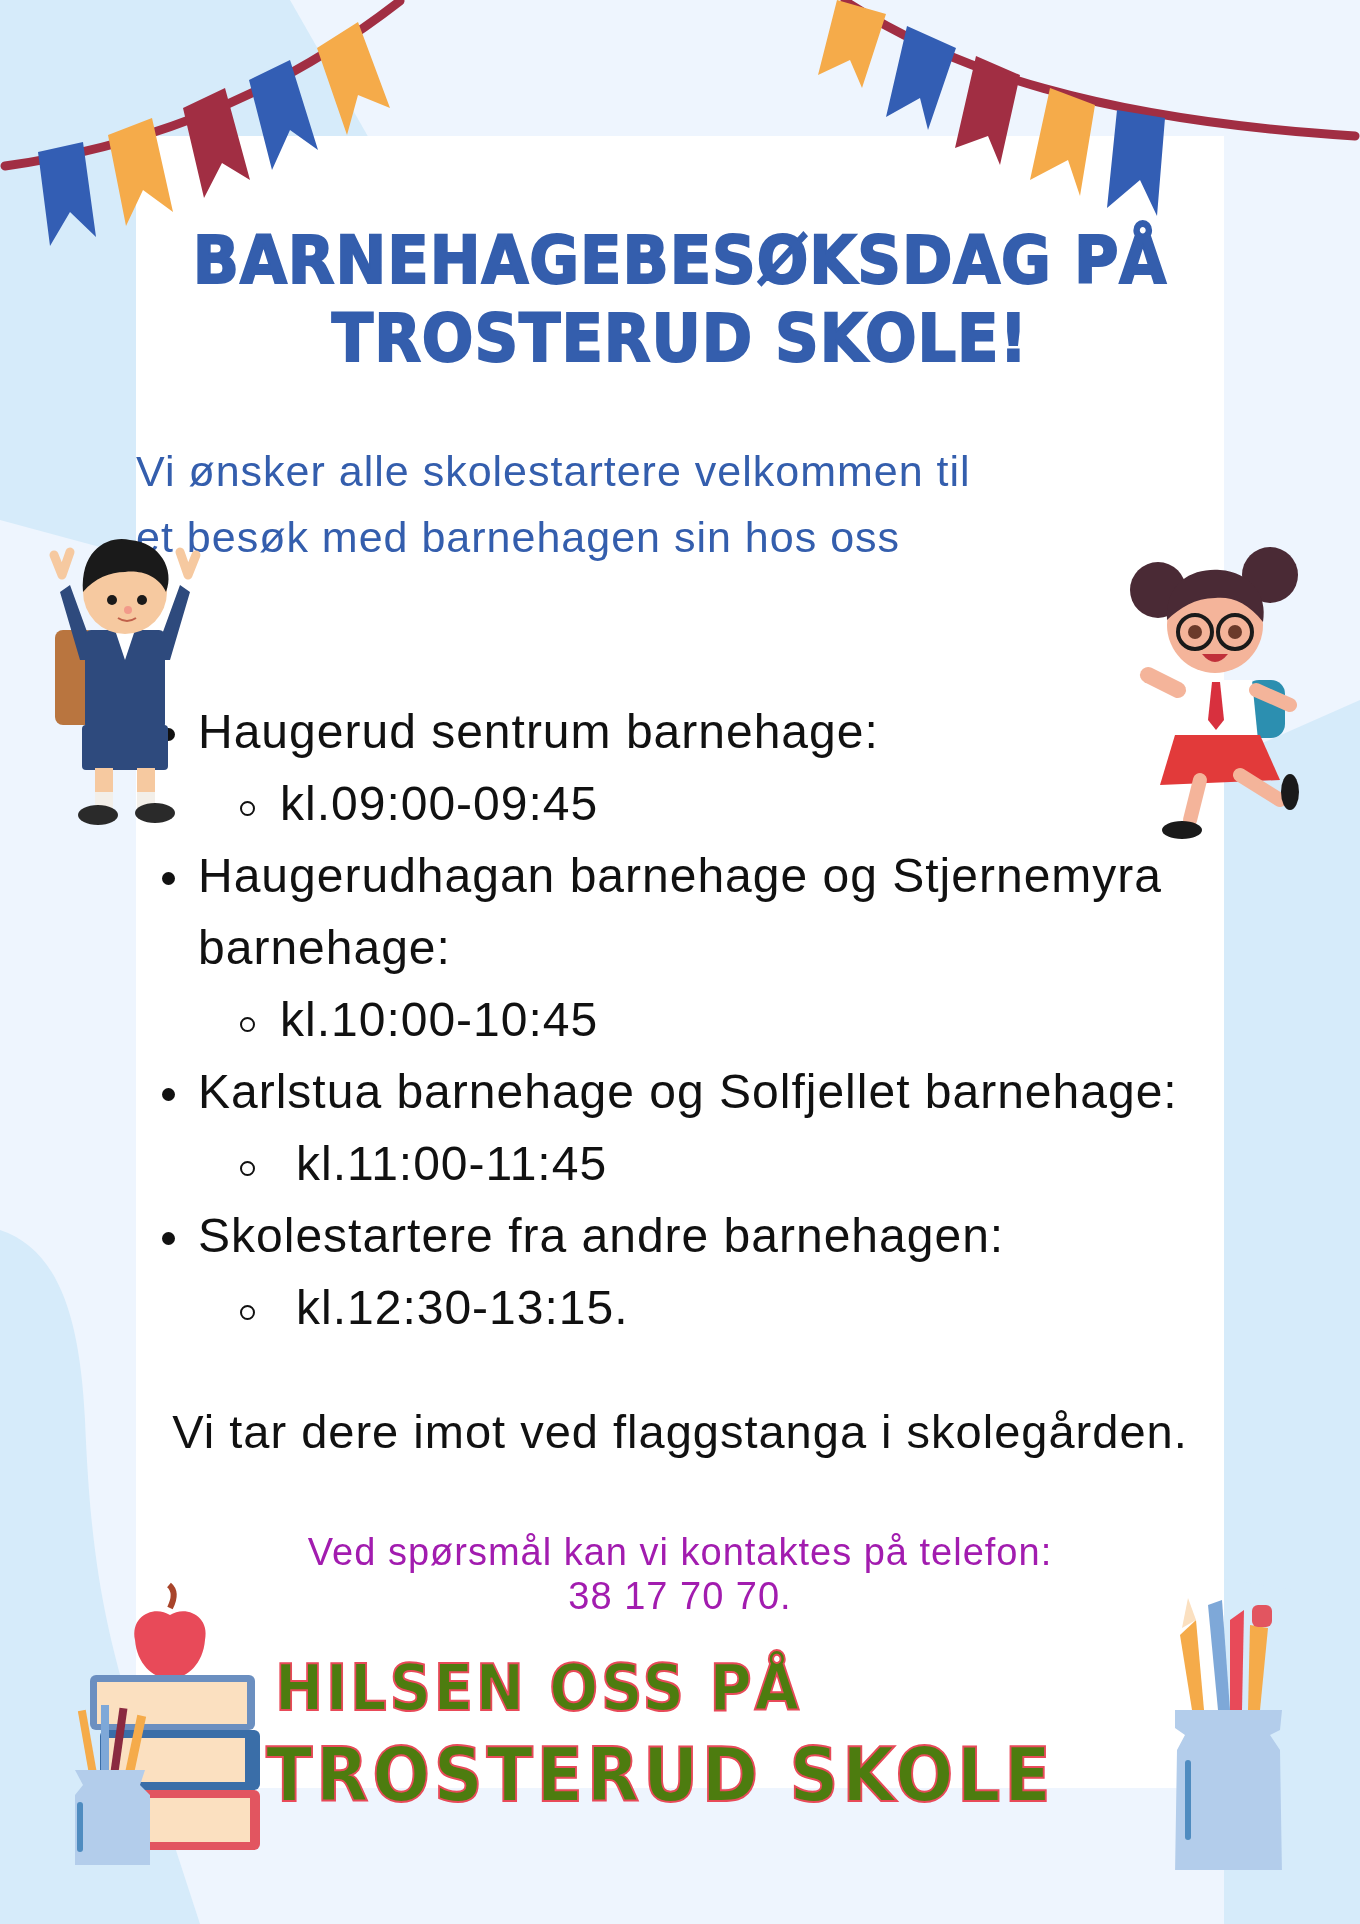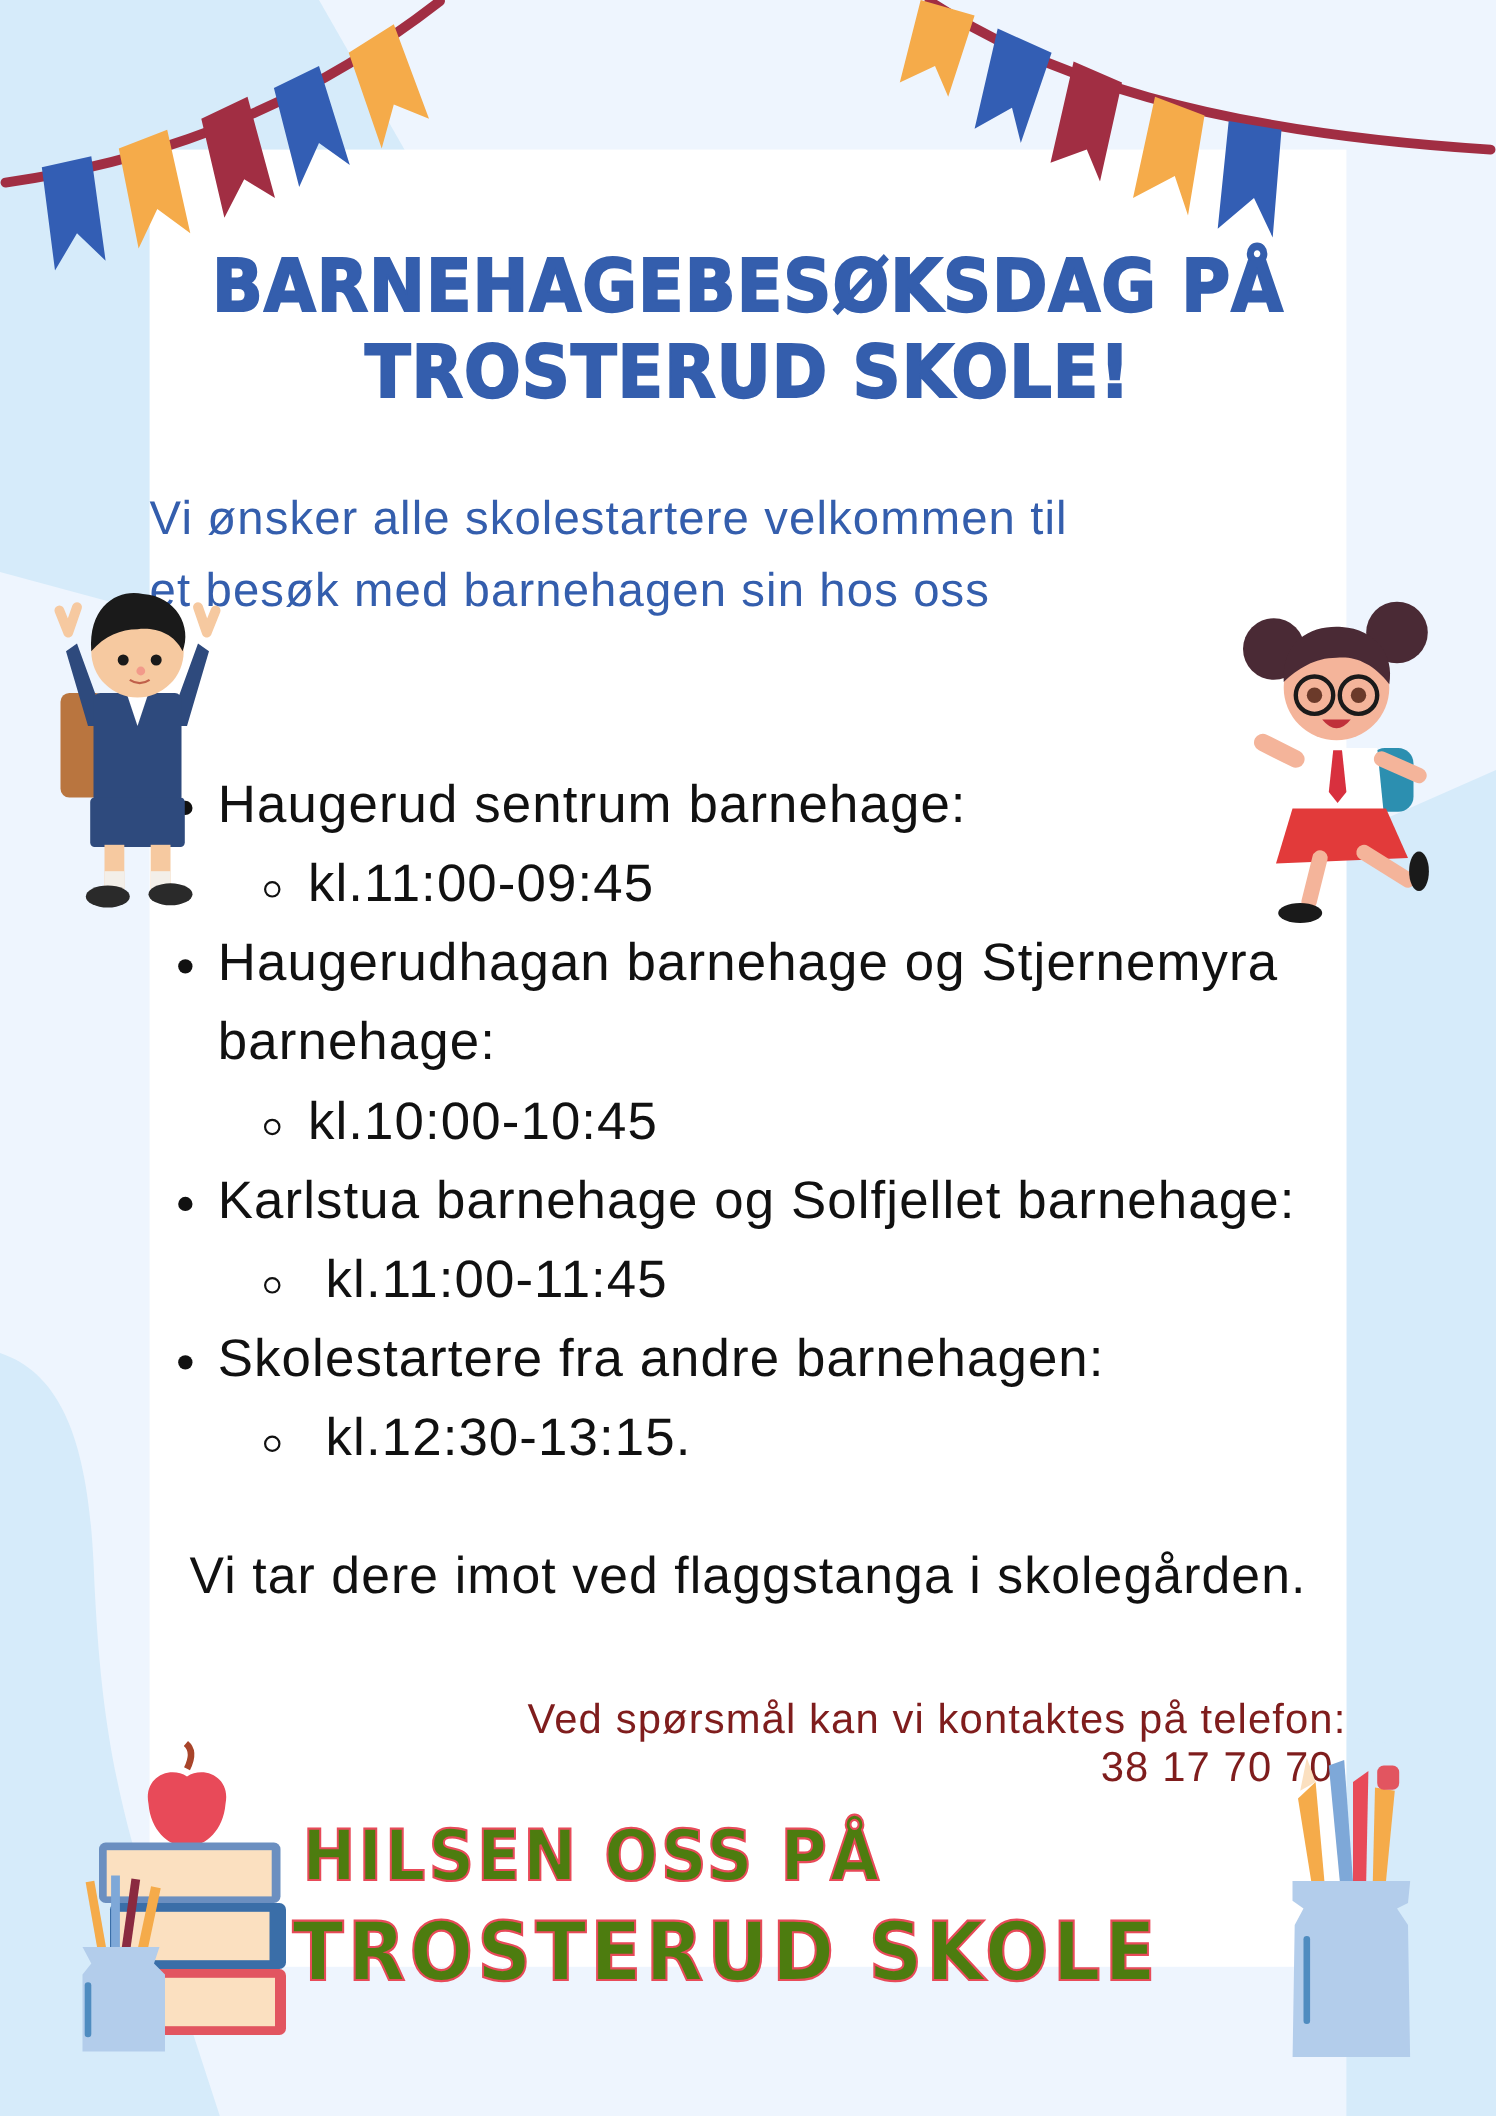--- a/index.html
+++ b/index.html
@@ -41,23 +41,23 @@
   .time-row::before {
     content: ""; position: absolute; left: 90px; top: 33px; width: 11px; height: 11px;
     border-radius: 50%; border: 2px solid #111;
   }
   .time-row.wide { padding-left: 146px; }
   .welcome {
     position: absolute; left: 100px; top: 1404px; width: 1160px; text-align: center;
     font-family: "Liberation Sans", sans-serif; font-size: 47px; color: #111; letter-spacing: 1px;
   }
   .contact {
-    position: absolute; left: 136px; top: 1530px; width: 1088px; text-align: right;
+    position: absolute; left: 136px; top: 1530px; width: 1088px; text-align: center;
     font-family: "Liberation Sans", sans-serif; font-size: 38px; line-height: 44px;
-    color: #7f1d1d; letter-spacing: 1px; margin-top: 11px;
+    color: #a21caf; letter-spacing: 1px;
   }
   .signoff {
     position: absolute; left: 230px; top: 1646px; width: 900px; text-align: left;
     font-family: "DejaVu Sans", sans-serif; font-weight: 900; color: #4d7c0f;
     -webkit-text-stroke: 2px #e84a59;
   }
   .signoff .l1 { font-size: 64px; line-height: 84px; letter-spacing: 3px; display: block; transform: scaleX(0.9); }
   .signoff .l2 { font-size: 74px; line-height: 90px; letter-spacing: 4px; display: block; transform: scaleX(0.92); }
   .illus { position: absolute; }
 </style>
@@ -97,21 +97,21 @@
   <div>Vi ønsker alle skolestartere velkommen til</div>
   <div>et besøk med barnehagen sin hos oss</div>
 </div>
 
 <div class="schedule">
   <ul>
     <li class="sched-item">
       <span>Haugerud sentrum barnehage:</span>
     </li>
     <li class="time-row">
-      <span>kl.11:00-09:45</span>
+      <span>kl.09:00-09:45</span>
     </li>
     <li class="sched-item">
       <span>Haugerudhagan barnehage og Stjernemyra</span>
     </li>
     <li style="padding-left:48px;line-height:72px;">
       <span>barnehage:</span>
     </li>
     <li class="time-row">
       <span>kl.10:00-10:45</span>
     </li>

